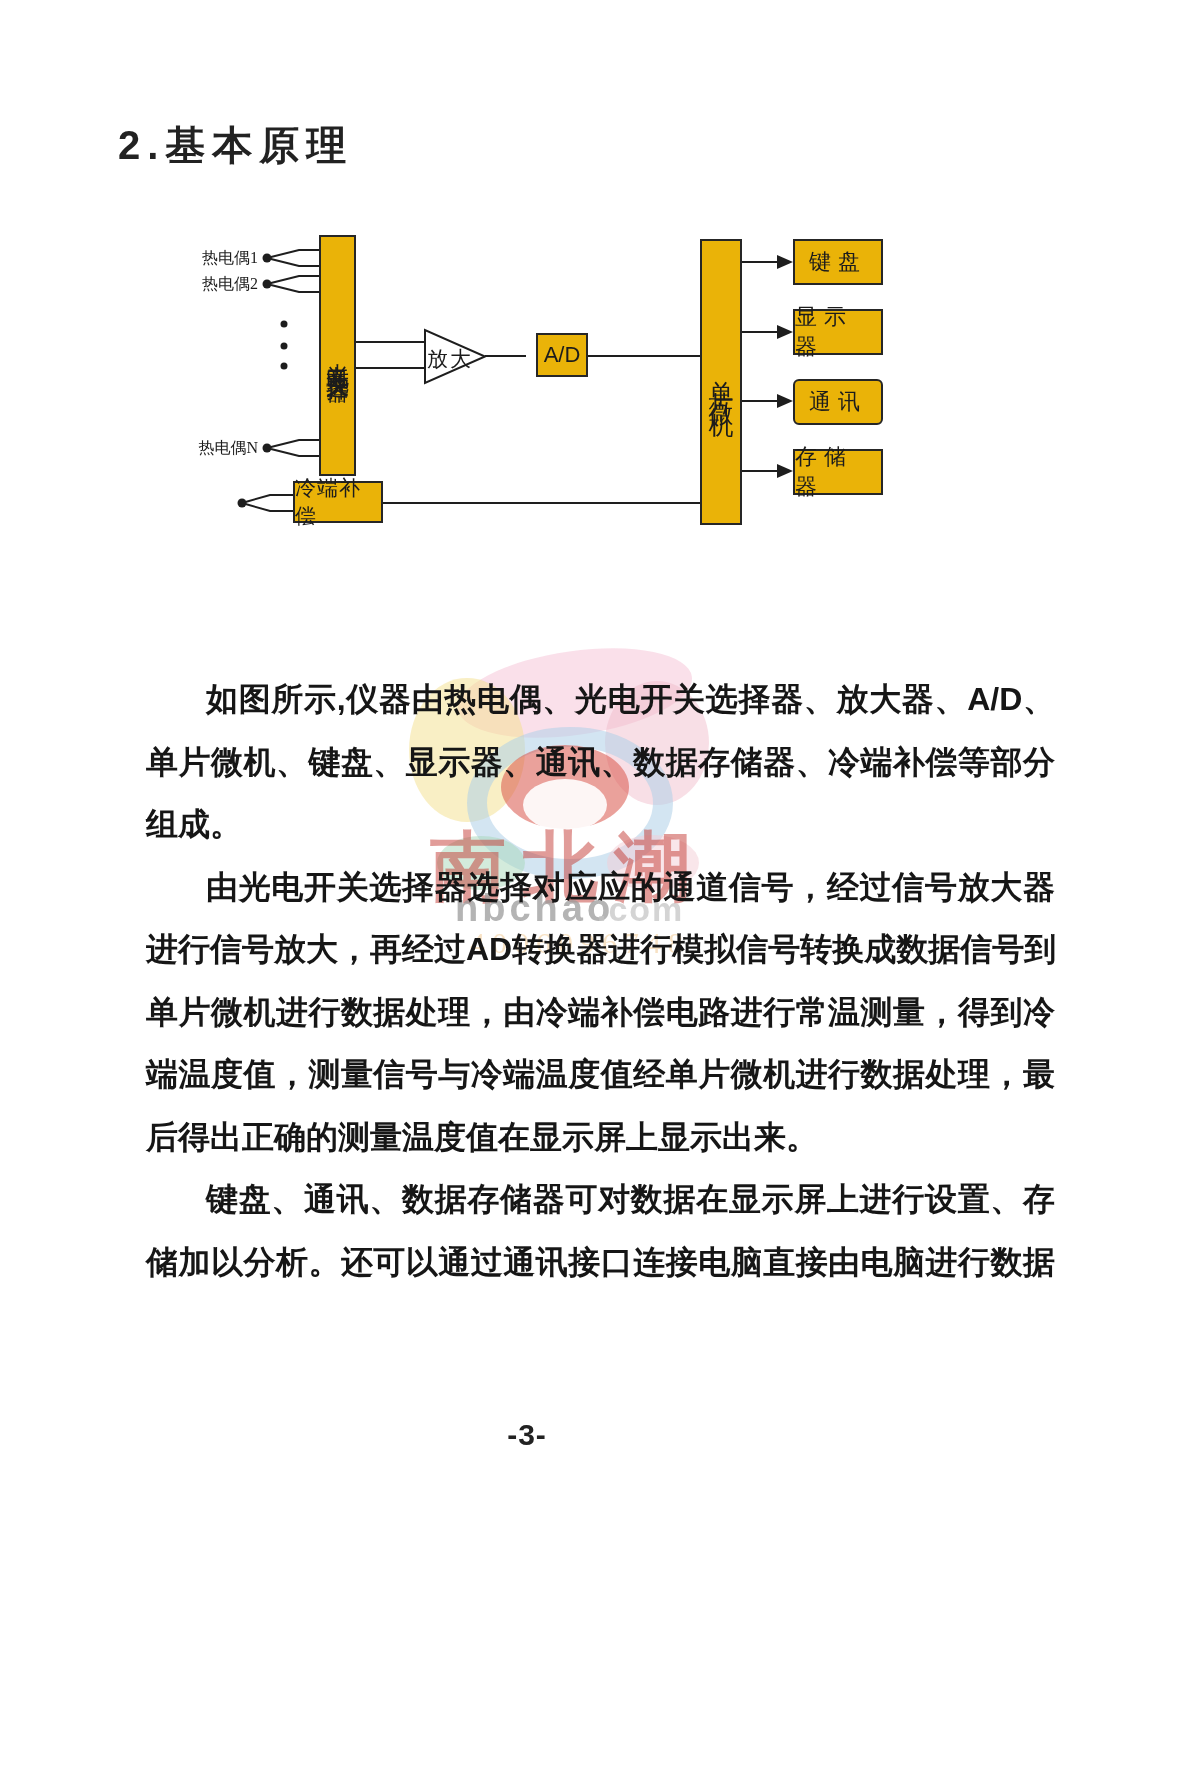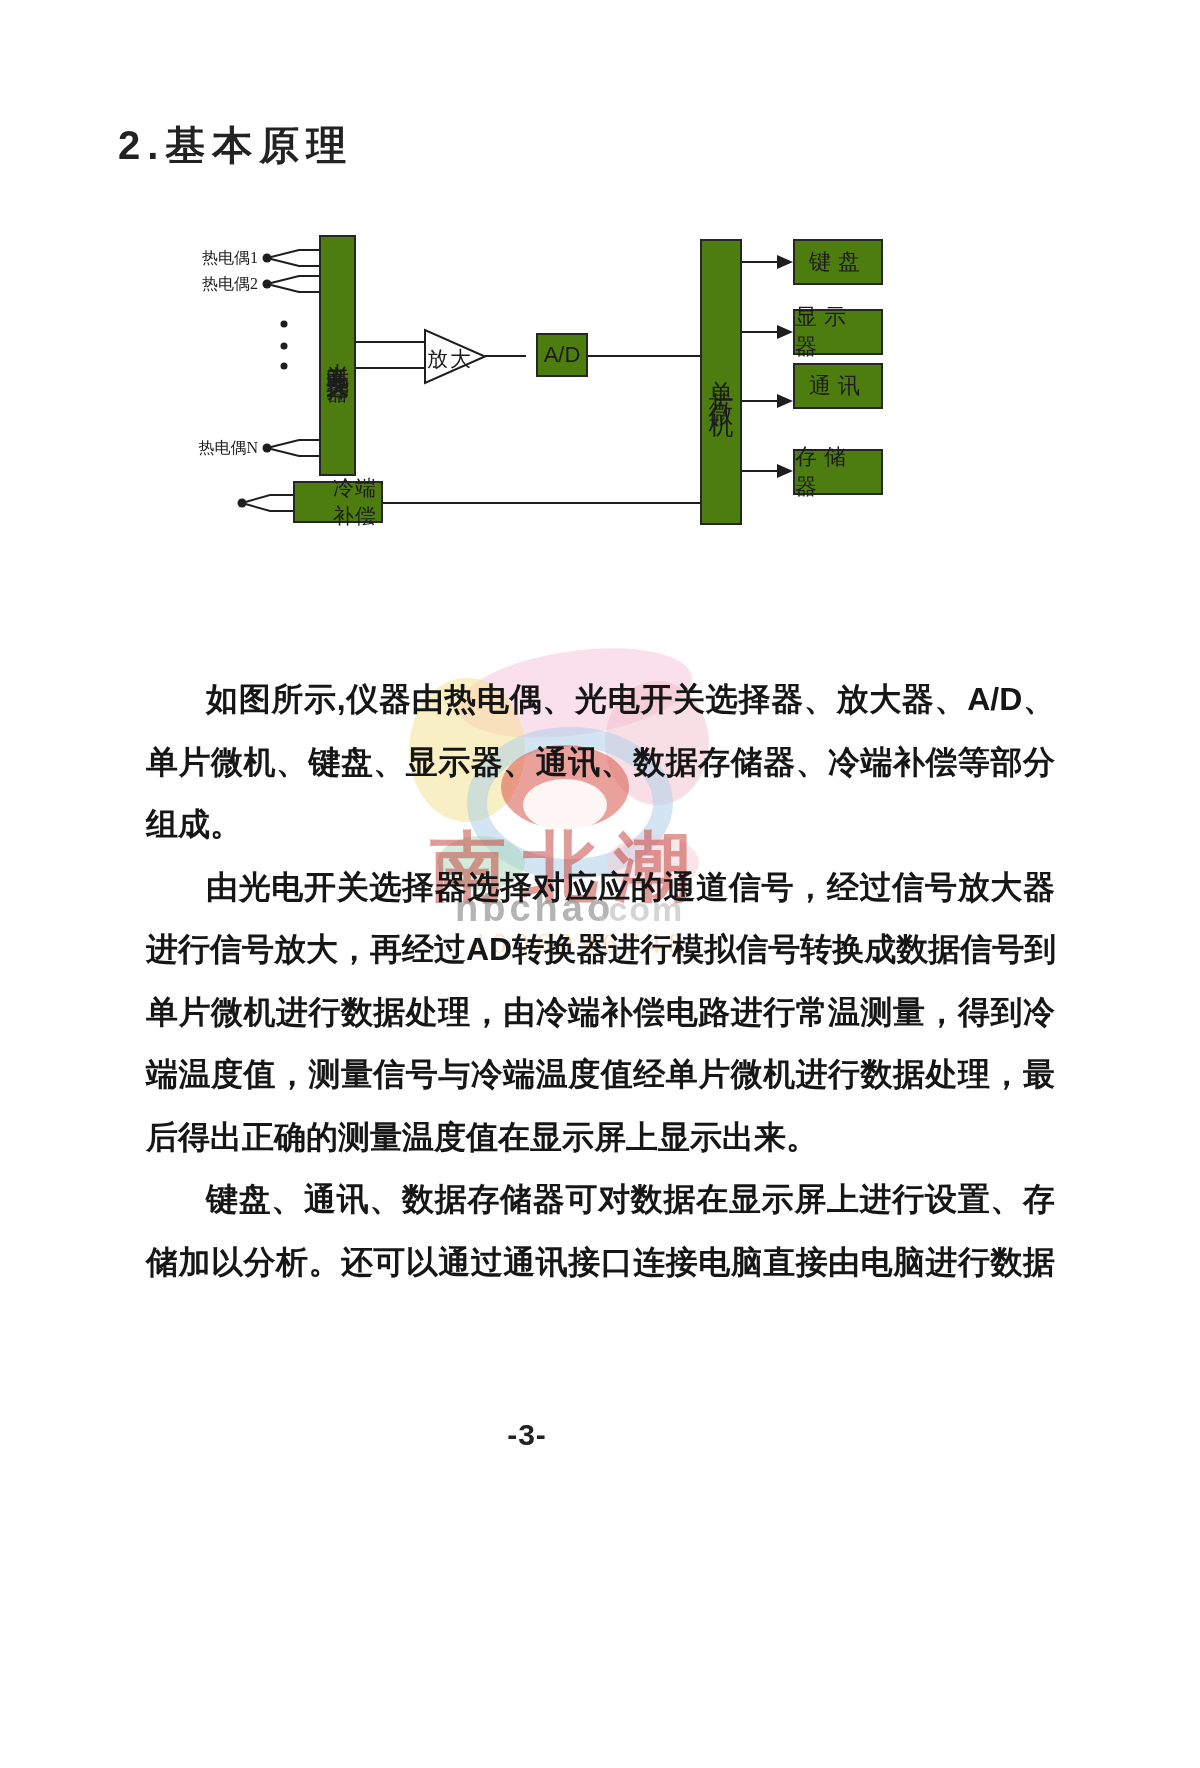--- a/index.html
+++ b/index.html
@@ -14,32 +14,32 @@
     font-size:40px; font-weight:600; letter-spacing:7px; color:#222;
   }
   
   .wm{ position:absolute; left:385px; top:625px; z-index:0; }
   .wm text{ font-family:"Liberation Serif", serif; }
   .wm .brand{ font-family:"Liberation Sans", sans-serif; font-weight:bold; }
   
   .diagram{ position:absolute; left:160px; top:205px; width:740px; height:330px; z-index:2; }
   .wires{ position:absolute; left:0; top:0; }
   .dbox{
-    position:absolute; border:2px solid #262626; background:#4d7c0f;
+    position:absolute; border:2px solid #262626; background:#eab308;
     display:flex; align-items:center; justify-content:center;
     font-family:"Liberation Serif", serif; font-size:22px; color:#1c1c1c;
     box-sizing:border-box;
   }
   .vtext{ writing-mode:vertical-rl; text-orientation:upright; }
   .box-selector{ left:159px; top:30px; width:37px; height:241px; font-size:23px; letter-spacing:3px; }
   .box-mcu{ left:540px; top:34px; width:42px; height:286px; font-size:25px; letter-spacing:11px; }
   .box-ad{ left:376px; top:128px; width:52px; height:44px; font-family:"Liberation Sans", sans-serif; font-size:22px;text-align:right; }
   .box-out{ left:633px; width:90px; height:46px; letter-spacing:7px; }
-  .box-kb{ top:34px; } .box-disp{ top:104px;justify-content:center; } .box-comm{ top:158px; } .box-stor{ top:244px; }
-  .box-cold{ left:133px; top:276px; width:90px; height:42px; font-size:21px; letter-spacing:1px;padding-left:38px; }
+  .box-kb{ top:34px; } .box-disp{ top:104px;justify-content:center; } .box-comm{ top:174px;border-radius:6px; } .box-stor{ top:244px; }
+  .box-cold{ left:133px; top:276px; width:90px; height:42px; font-size:21px; letter-spacing:1px; }
   .tc-label{
     position:absolute; left:0; width:98px; text-align:right;
     font-family:"Liberation Serif", serif; font-size:16px; color:#1c1c1c; line-height:26px;
   }
   .tc1{ top:40px; } .tc2{ top:66px; } .tcn{ top:230px; }
   .amp-label{
     position:absolute; left:267px; top:140px; width:46px; text-align:left;
     font-family:"Liberation Serif", serif; font-size:21px; letter-spacing:2px;
   }
   

